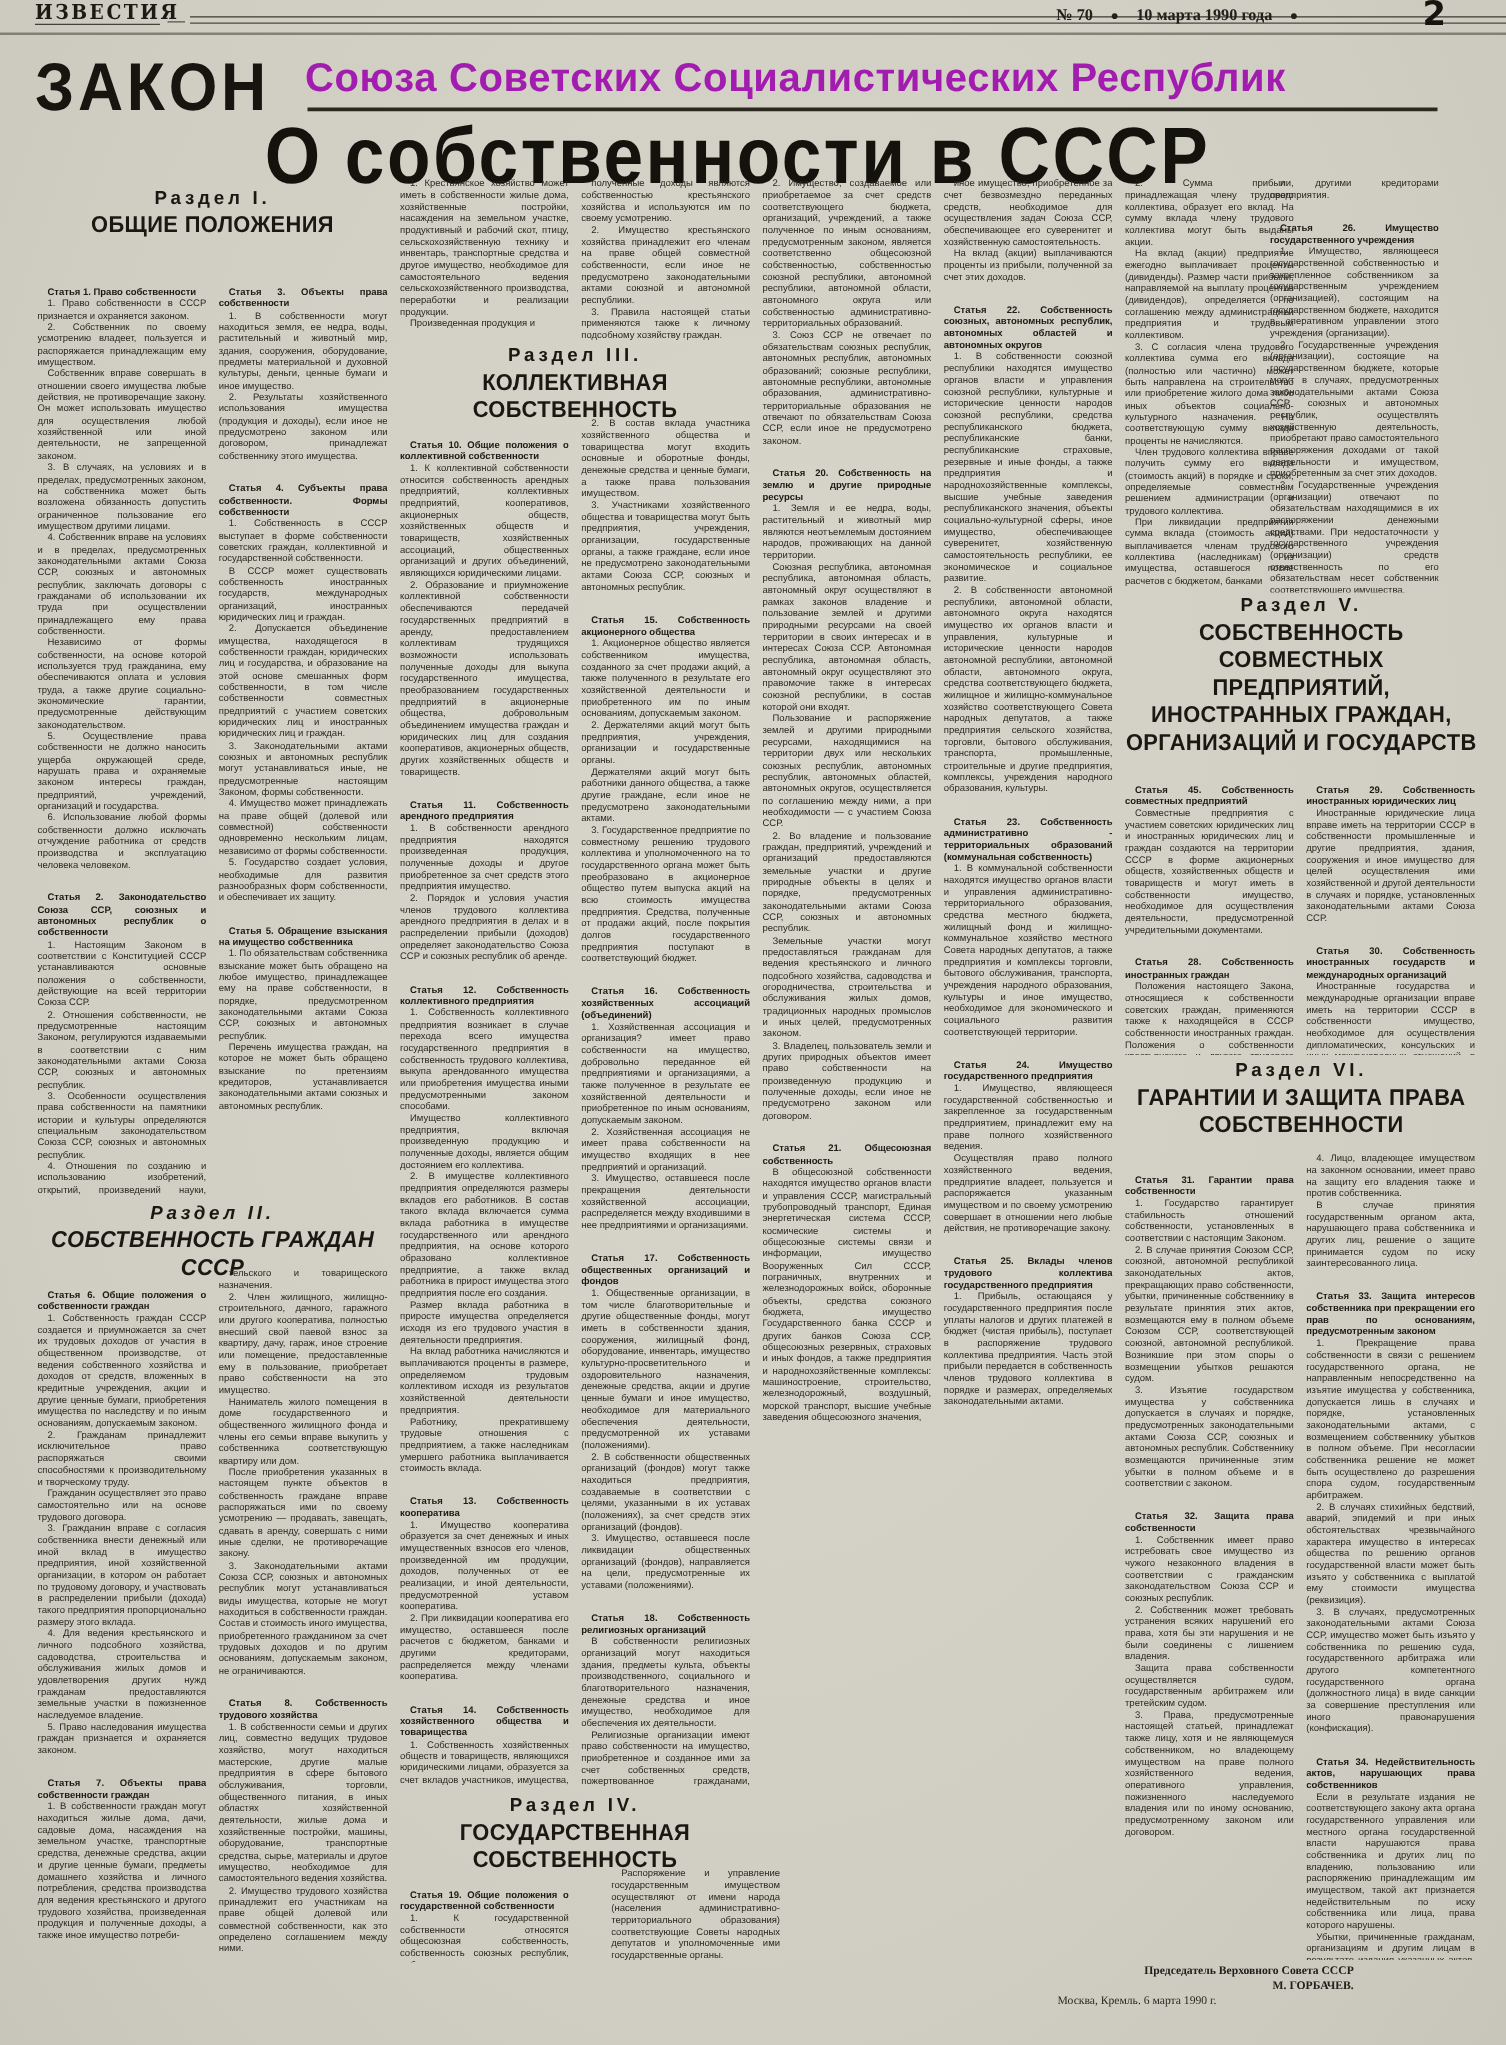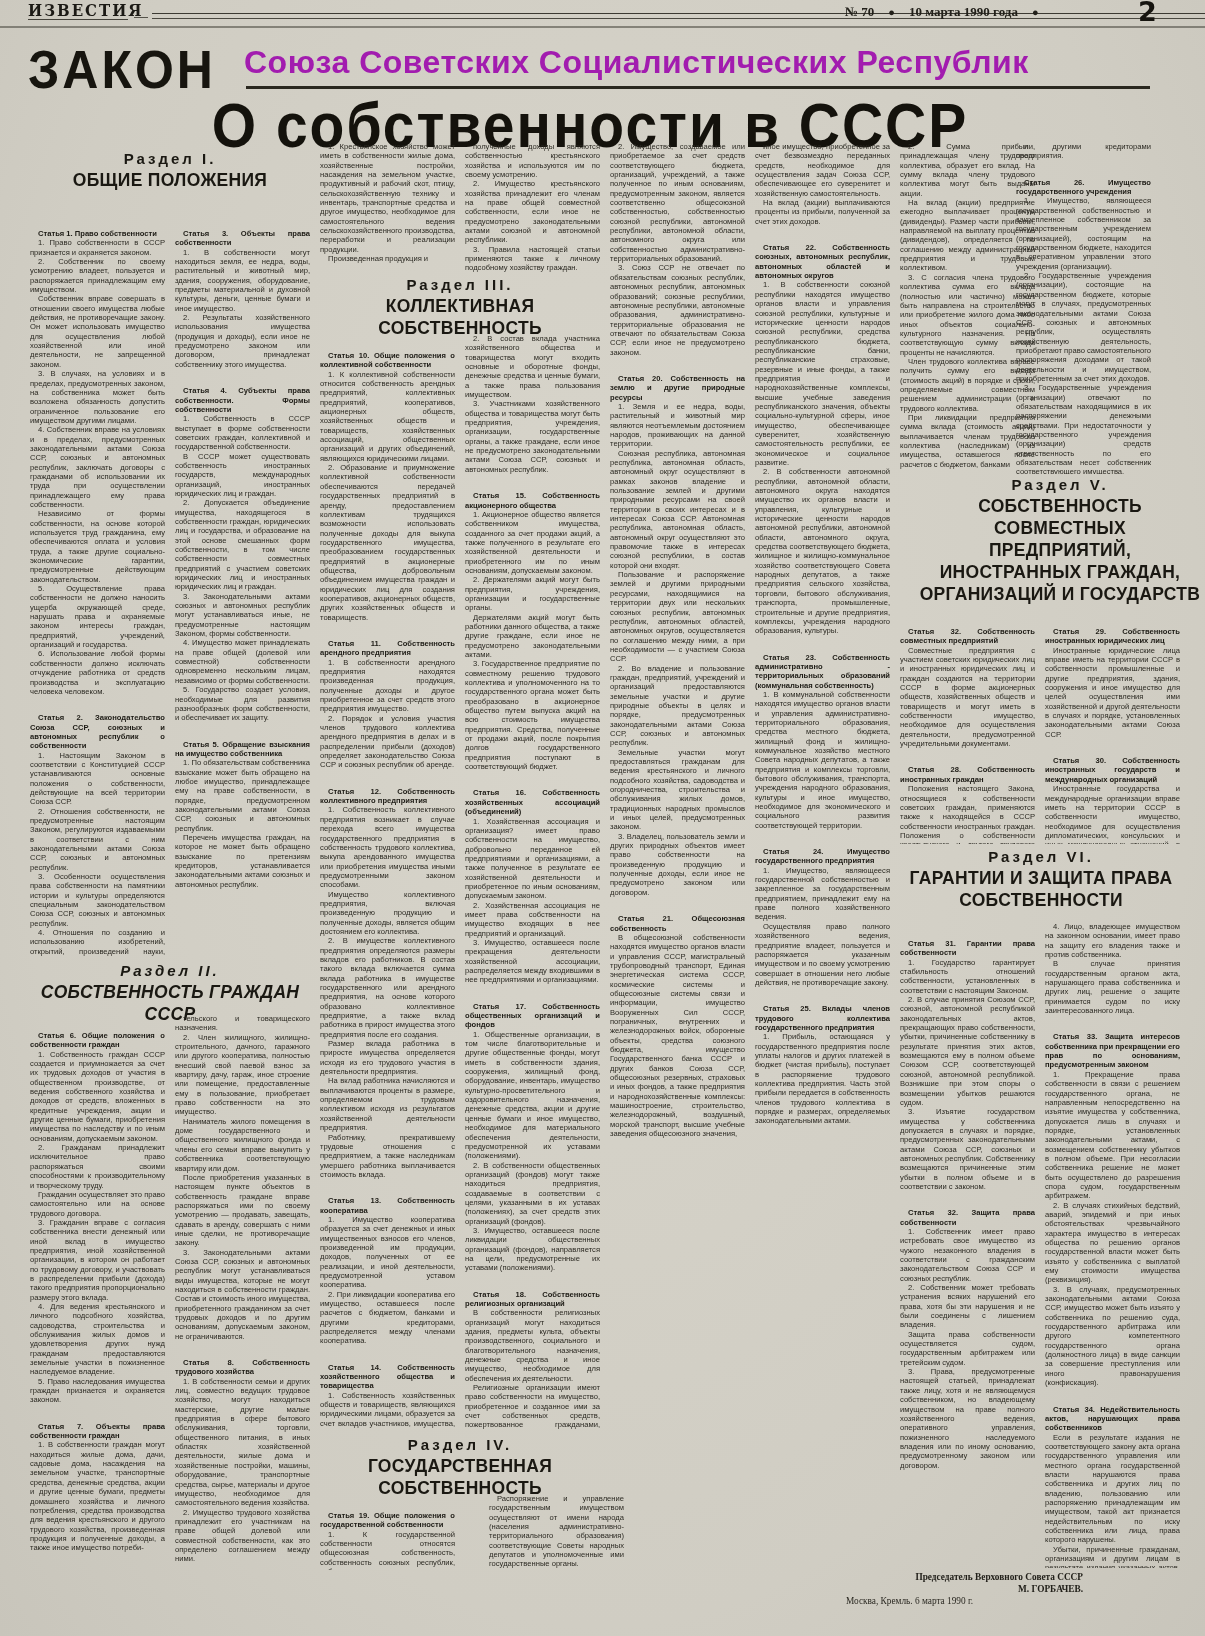--- a/index.html
+++ b/index.html
@@ -79,21 +79,21 @@
   <div class="ttl">СОБСТВЕННОСТЬ ГРАЖДАН СССР</div>
 </div>
 <div class="section-h" style="left:308px;top:276px;width:304px;">
   <div class="num">Раздел III.</div>
   <div class="ttl">КОЛЛЕКТИВНАЯ СОБСТВЕННОСТЬ</div>
 </div>
 <div class="section-h" style="left:304px;top:1436px;width:312px;">
   <div class="num">Раздел IV.</div>
   <div class="ttl">ГОСУДАРСТВЕННАЯ СОБСТВЕННОСТЬ</div>
 </div>
-<div class="section-h" style="left:895px;top:476px;width:292px;margin-left:19px;">
+<div class="section-h" style="left:895px;top:476px;width:292px;">
   <div class="num">Раздел V.</div>
   <div class="ttl">СОБСТВЕННОСТЬ СОВМЕСТНЫХ
 ПРЕДПРИЯТИЙ,
 ИНОСТРАННЫХ ГРАЖДАН,
 ОРГАНИЗАЦИЙ И ГОСУДАРСТВ</div>
 </div>
 <div class="section-h" style="left:895px;top:848px;width:292px;">
   <div class="num">Раздел VI.</div>
   <div class="ttl">ГАРАНТИИ И ЗАЩИТА ПРАВА
 СОБСТВЕННОСТИ</div>
@@ -246,21 +246,21 @@
     <p>При ликвидации предприятия сумма вклада (стоимость акций) выплачивается членам трудового коллектива (наследникам) из имущества, оставшегося после расчетов с бюджетом, банками</p>
   </div>
 <div class="col" style="left:1016px;top:142px;height:332px;">
     <p>и другими кредиторами предприятия.</p>
     <p class="art">Статья 26. Имущество государственного учреждения</p>
     <p>1. Имущество, являющееся государственной собственностью и закрепленное собственником за государственным учреждением (организацией), состоящим на государственном бюджете, находится в оперативном управлении этого учреждения (организации).</p>
     <p>2. Государственные учреждения (организации), состоящие на государственном бюджете, которые могут в случаях, предусмотренных законодательными актами Союза ССР, союзных и автономных республик, осуществлять хозяйственную деятельность, приобретают право самостоятельного распоряжения доходами от такой деятельности и имуществом, приобретенным за счет этих доходов.</p>
     <p>3. Государственные учреждения (организации) отвечают по обязательствам находящимися в их распоряжении денежными средствами. При недостаточности у государственного учреждения (организации) средств ответственность по его обязательствам несет собственник соответствующего имущества.</p>
   </div>
 <div class="col" style="left:900px;top:610px;height:234px;">
-    <p class="art">Статья 32. Собственность совместных предприятий</p>
+    <p class="art">Статья 45. Собственность совместных предприятий</p>
     <p>Совместные предприятия с участием советских юридических лиц и иностранных юридических лиц и граждан создаются на территории СССР в форме акционерных обществ, хозяйственных обществ и товариществ и могут иметь в собственности имущество, необходимое для осуществления деятельности, предусмотренной учредительными документами.</p>
     <p class="art">Статья 28. Собственность иностранных граждан</p>
     <p>Положения настоящего Закона, относящиеся к собственности советских граждан, применяются также к находящейся в СССР собственности иностранных граждан. Положения о собственности крестьянского и другого трудового хозяйства применяются к собственности иностранных граждан, постоянно проживающих в СССР.</p>
   </div>
 <div class="col" style="left:1045px;top:610px;height:234px;">
     <p class="art">Статья 29. Собственность иностранных юридических лиц</p>
     <p>Иностранные юридические лица вправе иметь на территории СССР в собственности промышленные и другие предприятия, здания, сооружения и иное имущество для целей осуществления ими хозяйственной и другой деятельности в случаях и порядке, установленных законодательными актами Союза ССР.</p>
     <p class="art">Статья 30. Собственность иностранных государств и международных организаций</p>
     <p>Иностранные государства и международные организации вправе иметь на территории СССР в собственности имущество, необходимое для осуществления дипломатических, консульских и иных международных отношений, в случаях и порядке, установленных международными договорами и законодательными актами Союза ССР и союзных республик.</p>
   </div>

